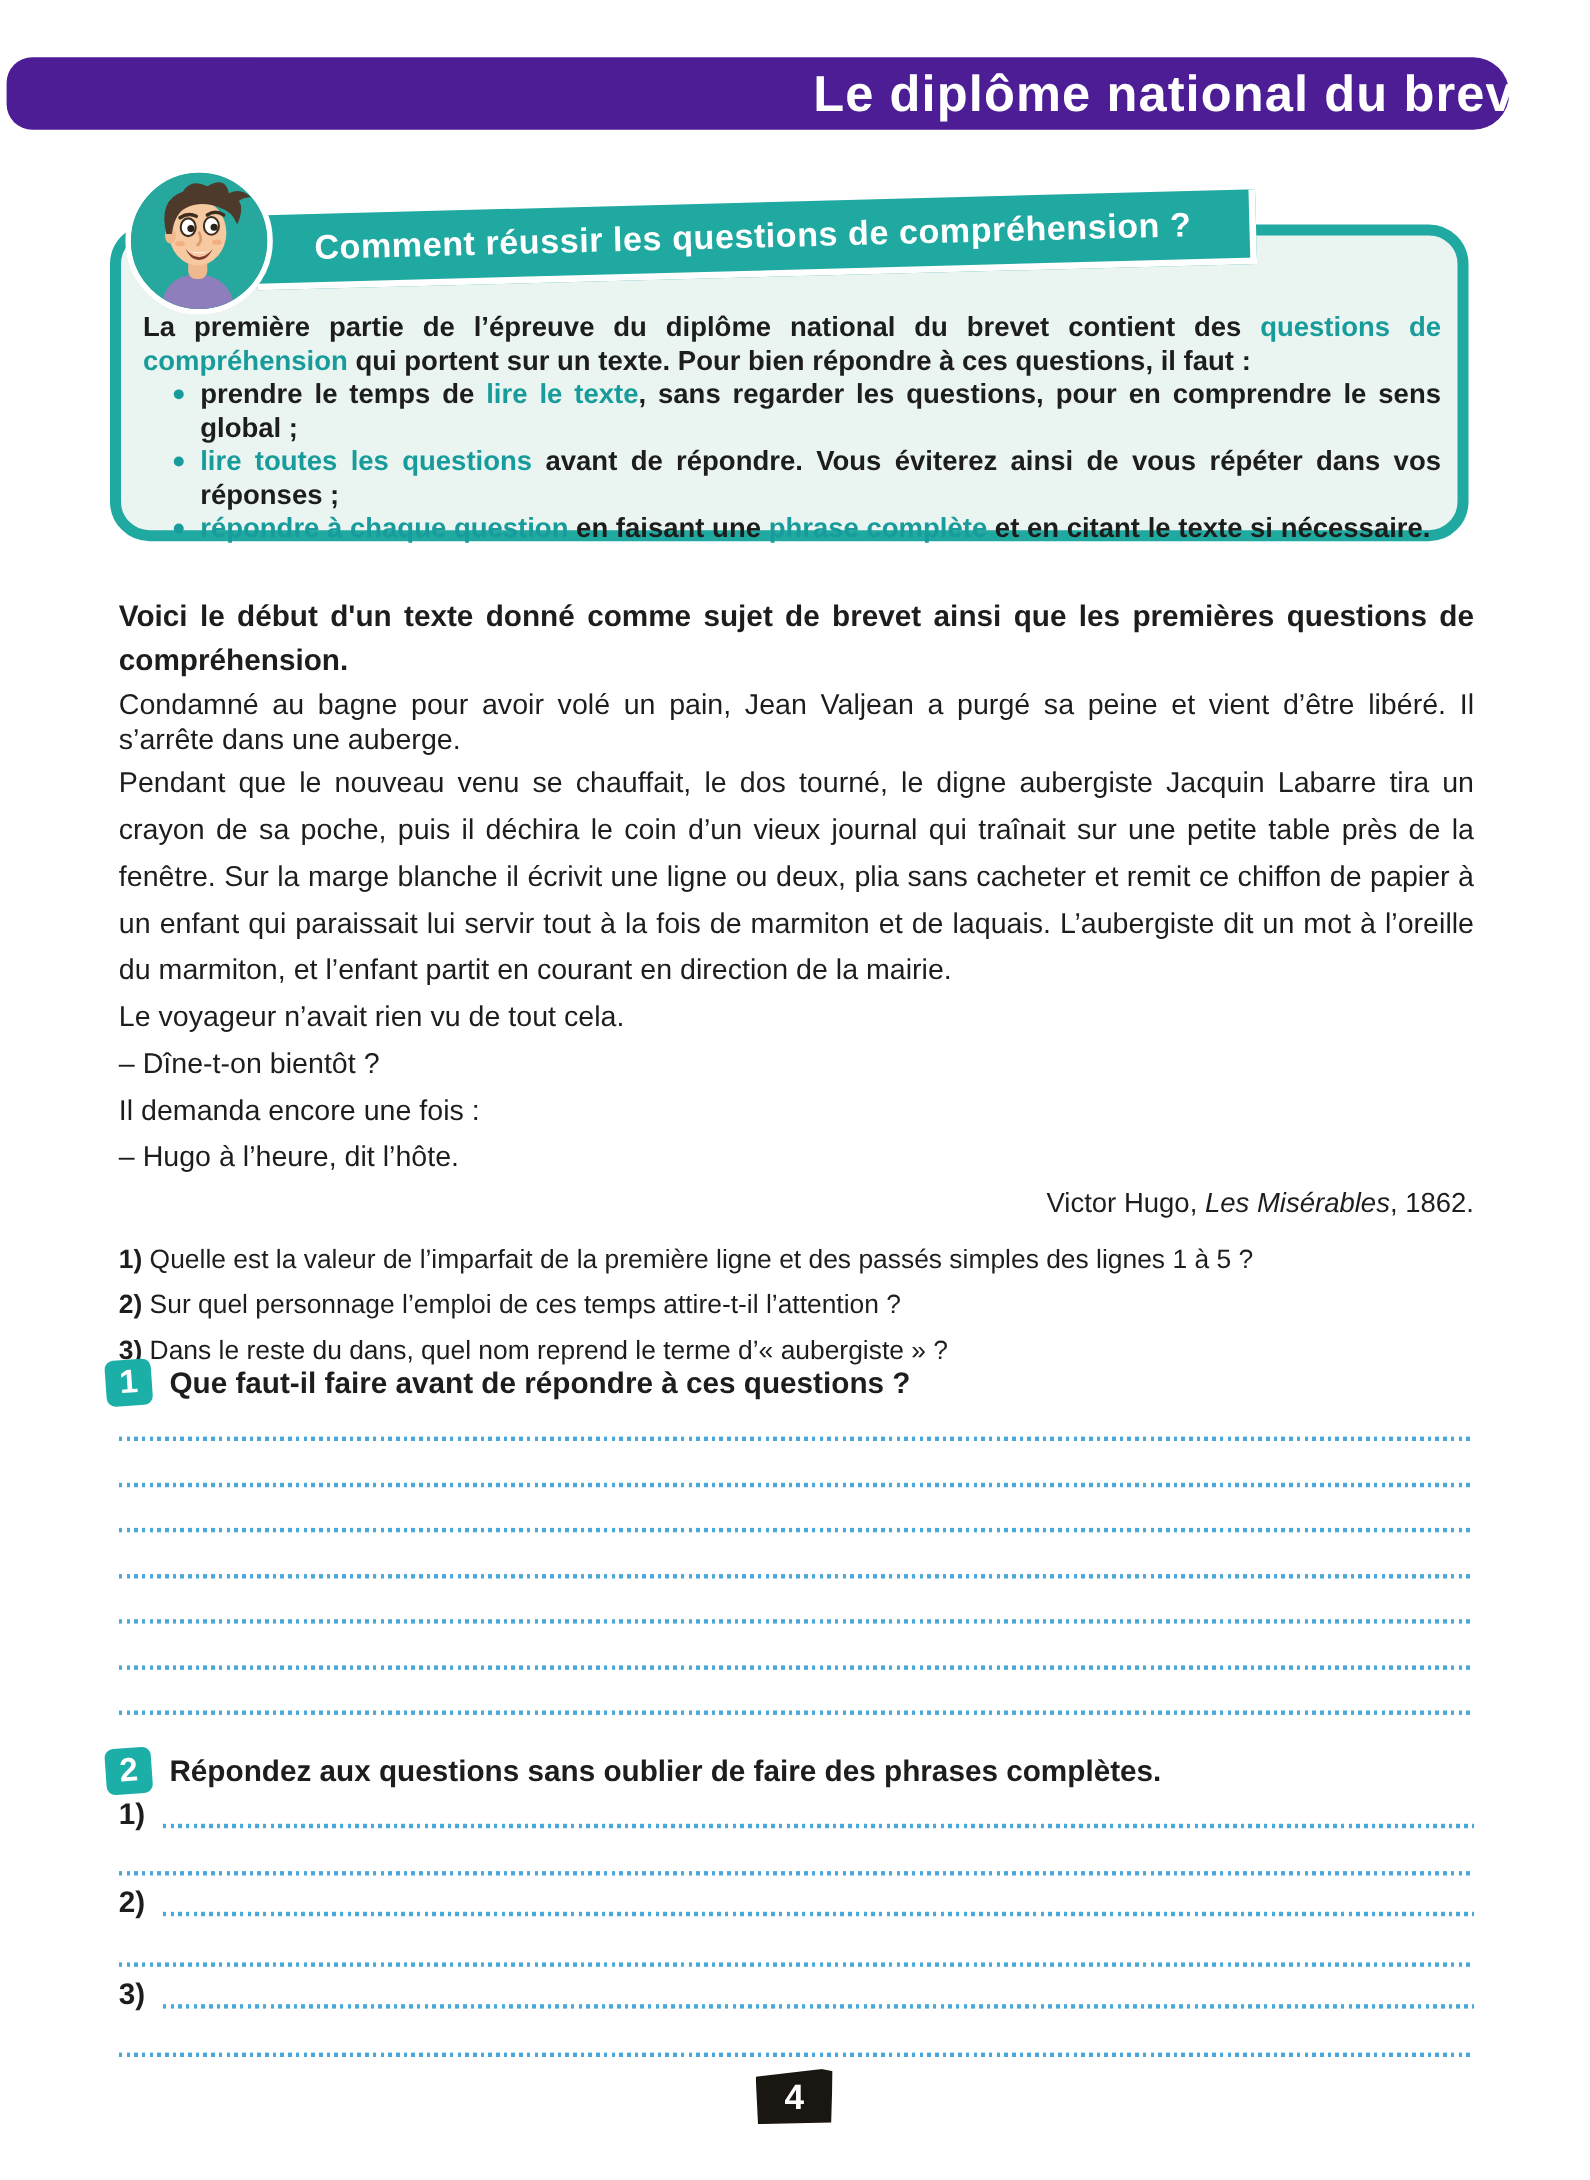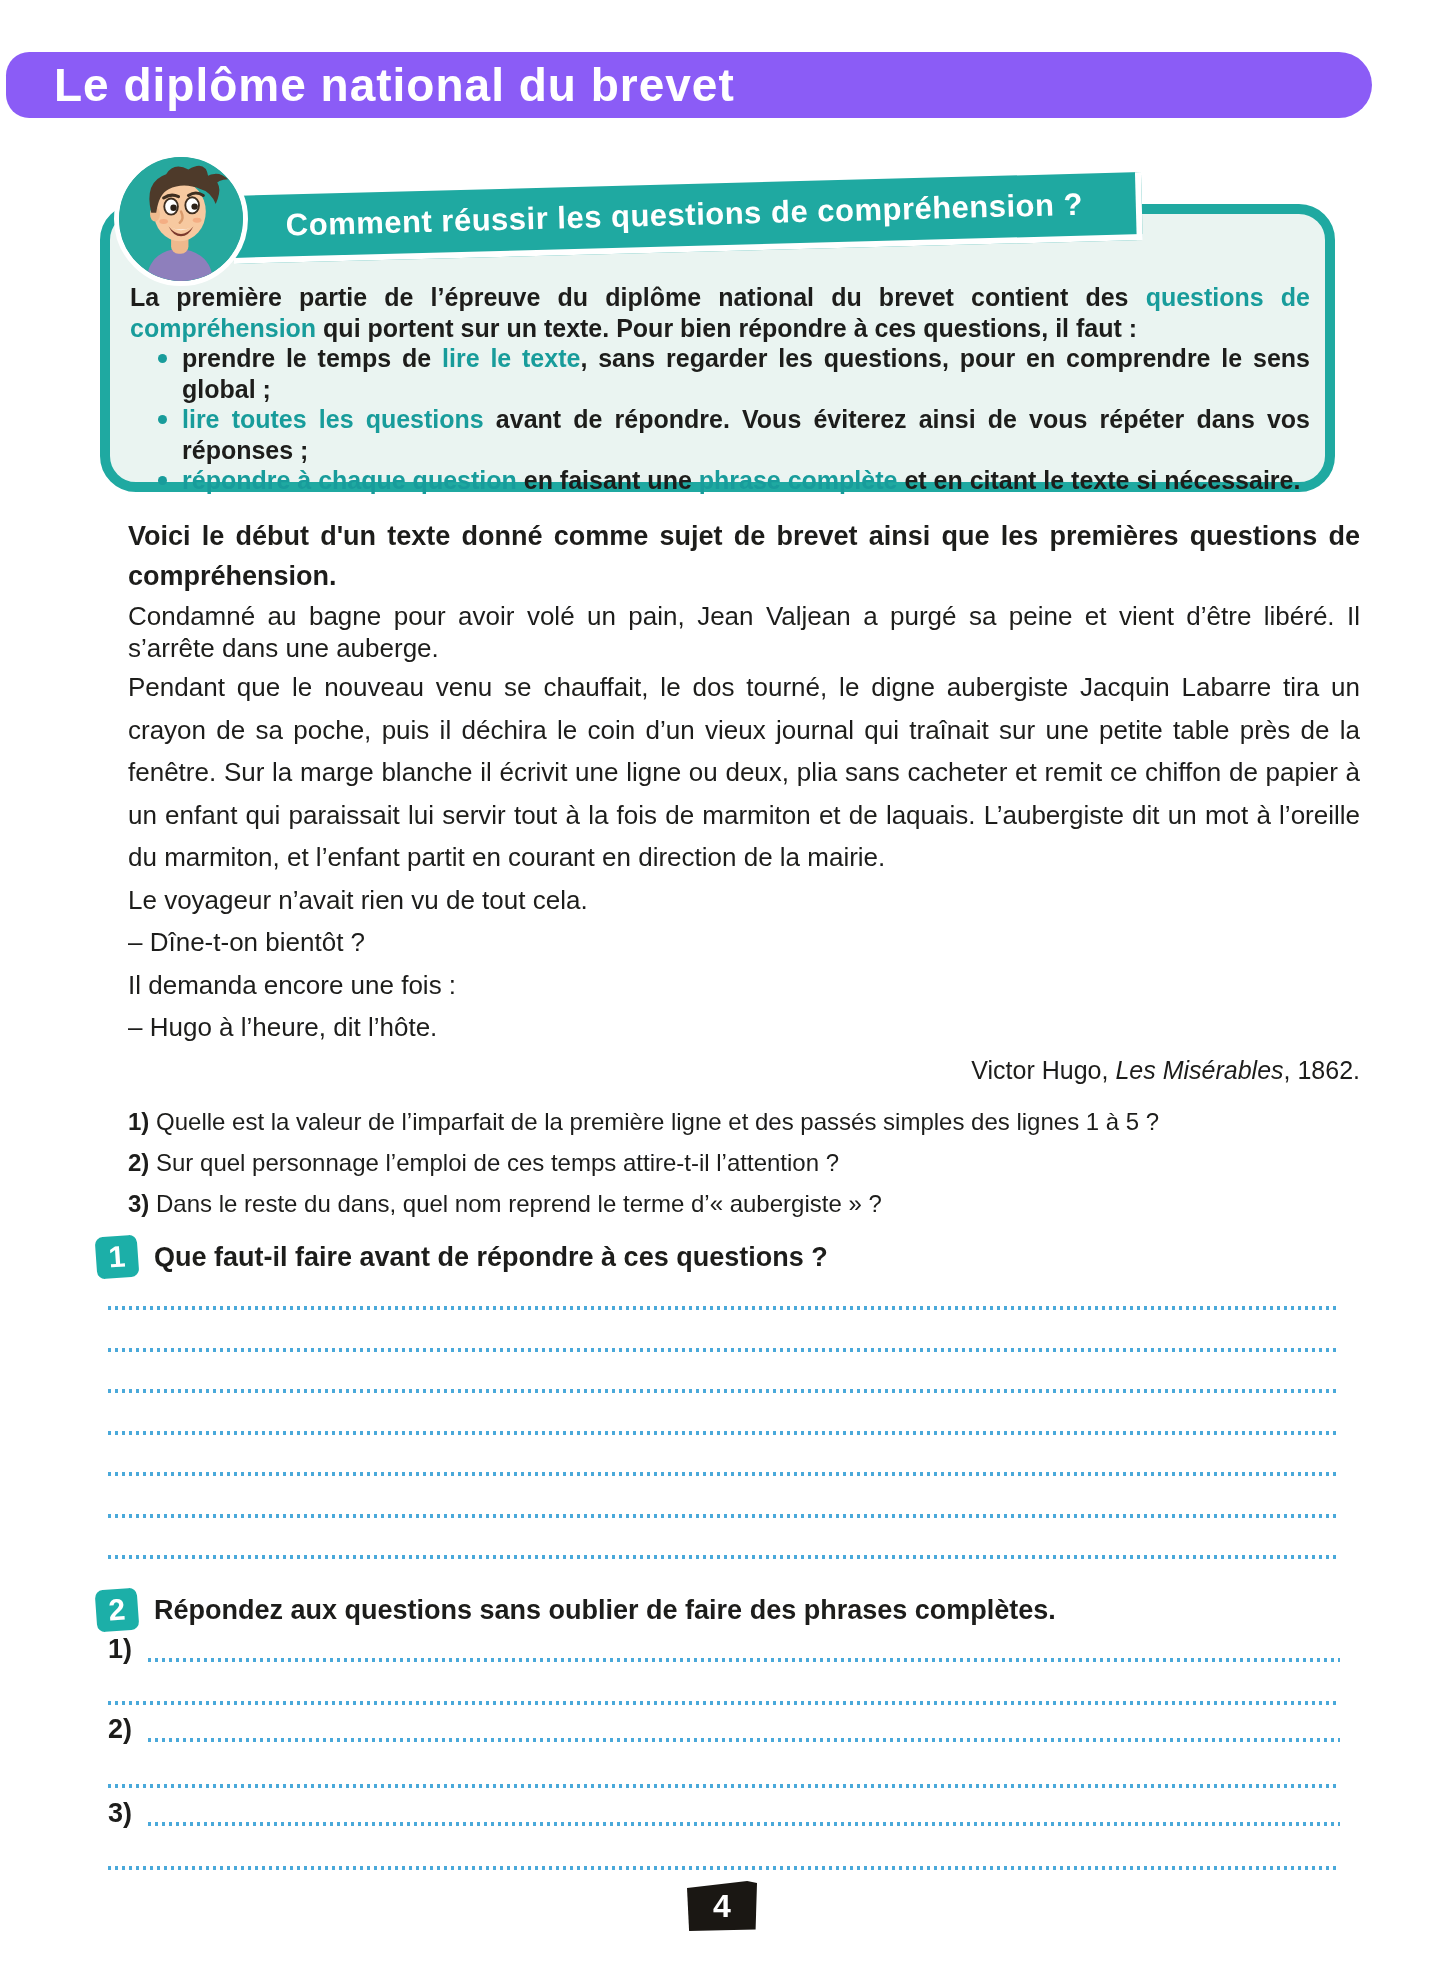--- a/index.html
+++ b/index.html
@@ -1,22 +1,22 @@
 <!DOCTYPE html>
 <html lang="fr"><head>
 <meta charset="utf-8">
 <style>
   html,body{margin:0;padding:0;background:#fff;}
   .page{position:relative;width:1445px;height:1982px;background:#ffffff;overflow:hidden;
         font-family:"Liberation Sans",sans-serif;color:#1d1d1b;}
 
   
   .title-banner{position:absolute;left:6px;top:52px;width:1366px;height:66px;
-    background:#8b5cf6;border-radius:24px 34px 34px 24px;
-    display:flex;align-items:center;justify-content:flex-start;}
+    background:#4c1d95;border-radius:24px 34px 34px 24px;
+    display:flex;align-items:center;justify-content:flex-end;}
   .title-banner h1{margin:0;transform:translateX(48px);
     font-size:46px;font-weight:bold;color:#ffffff;letter-spacing:1px;}
 
   
   .help-box{position:absolute;left:100px;top:204px;width:1215px;height:268px;
     background:#EAF4F1;border:10px solid #1FA9A1;border-radius:36px;}
   .help-banner{position:absolute;left:233px;top:184px;width:903px;height:62px;
     background:#1FA9A1;border-right:6px solid #fff;border-bottom:6px solid #fff;
     transform:rotate(-1.5deg);display:flex;align-items:center;justify-content:center;z-index:3;}
   .help-banner h2{margin:0;font-size:31px;font-weight:bold;color:#fff;letter-spacing:.5px;}
@@ -25,21 +25,21 @@
   .avatar svg{display:block;width:100%;height:100%;}
   .help-content{position:absolute;left:130px;top:282px;width:1180px;z-index:2;
     font-size:25px;font-weight:bold;line-height:30.5px;color:#1d1d1b;text-align:justify;}
   .seg-teal{color:#189C9B;}
   .help-bullets{margin:0 0 0 22px;padding:0;list-style:none;}
   .help-bullets li{position:relative;padding-left:30px;text-align:justify;}
   .help-bullets li::before{content:"";position:absolute;left:6px;top:11px;width:9px;height:9px;
     border-radius:50%;background:#189C9B;}
 
   
-  .body-text{position:absolute;left:108px;top:516px;width:1232px;margin-left:20px;}
+  .body-text{position:absolute;left:108px;top:540px;width:1232px;}
   .lead-bold{margin:0;font-size:27px;font-weight:bold;line-height:40px;text-align:justify;}
   .excerpt-italic{margin:4px 0 0 0;font-size:26px;line-height:32px;text-align:justify;}
   .excerpt-main{margin:2px 0 0 0;font-size:26px;line-height:42.5px;text-align:justify;}
   .excerpt-line{margin:0;font-size:26px;line-height:42.5px;}
   .attribution{margin:4px 0 0 0;font-size:25px;line-height:34px;text-align:right;}
   .attribution .work{font-style:italic;}
   .questions{margin-top:14px;}
   .question{font-size:24px;line-height:41px;}
   .question .qnum{font-weight:bold;}
 

